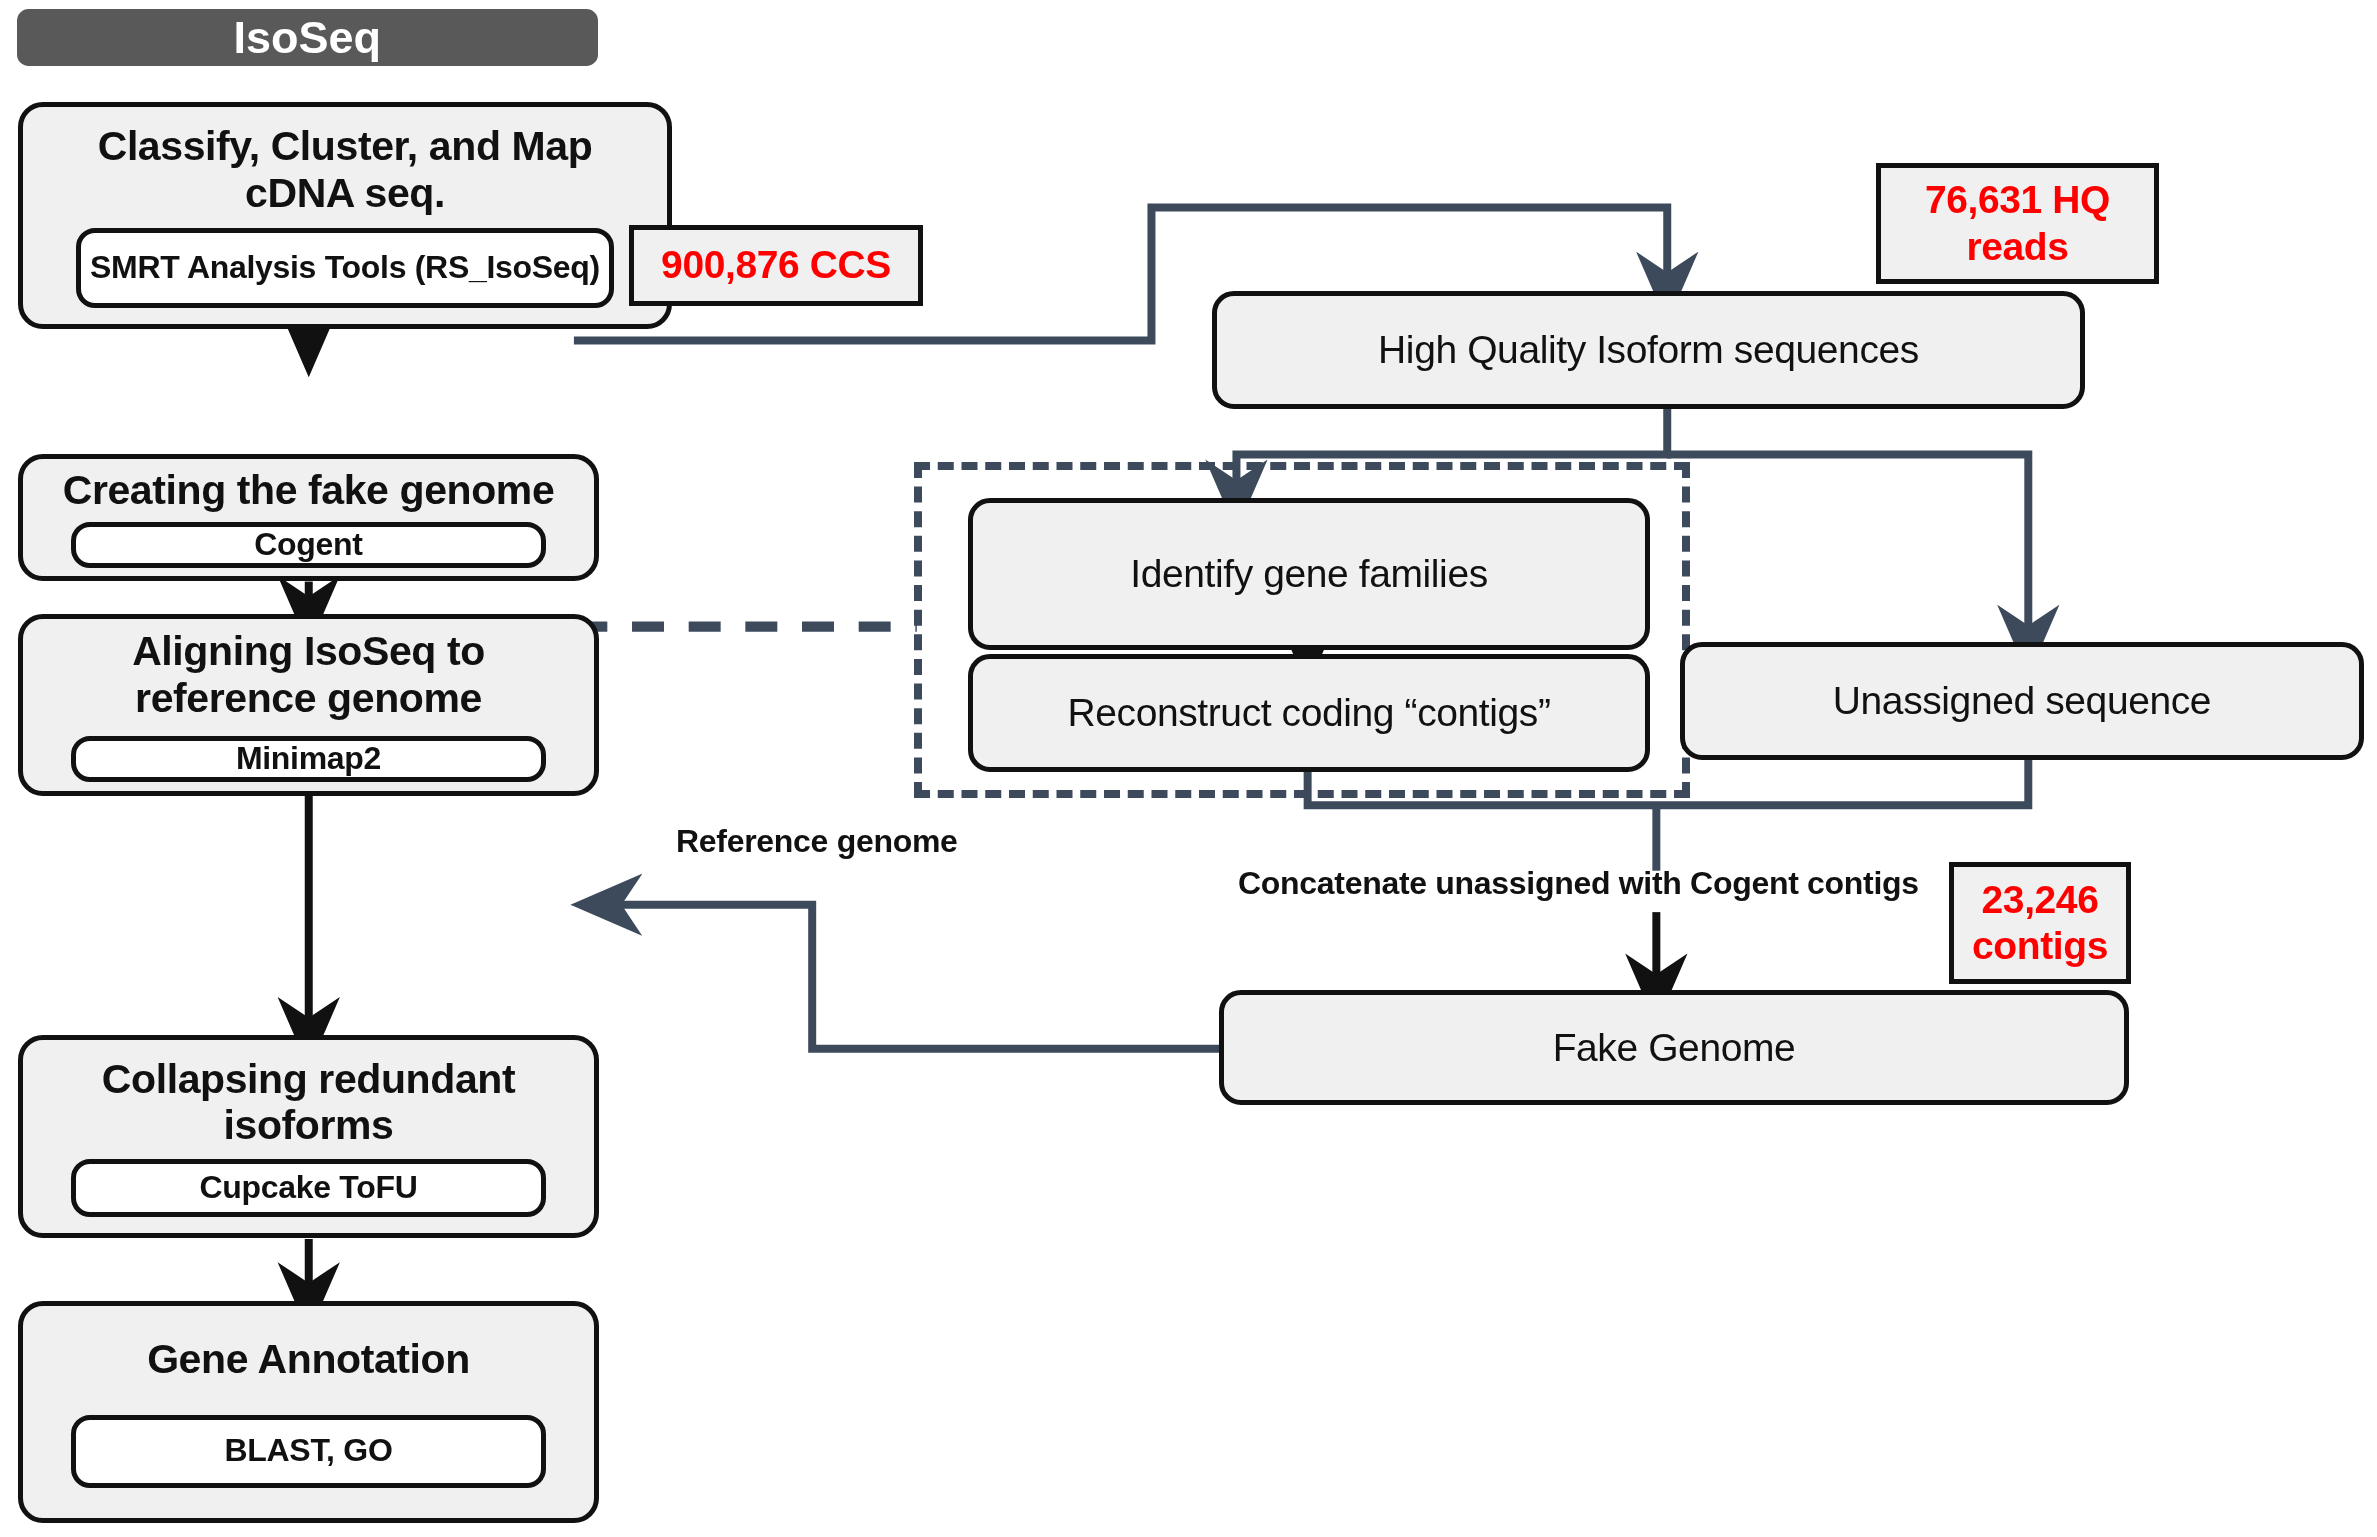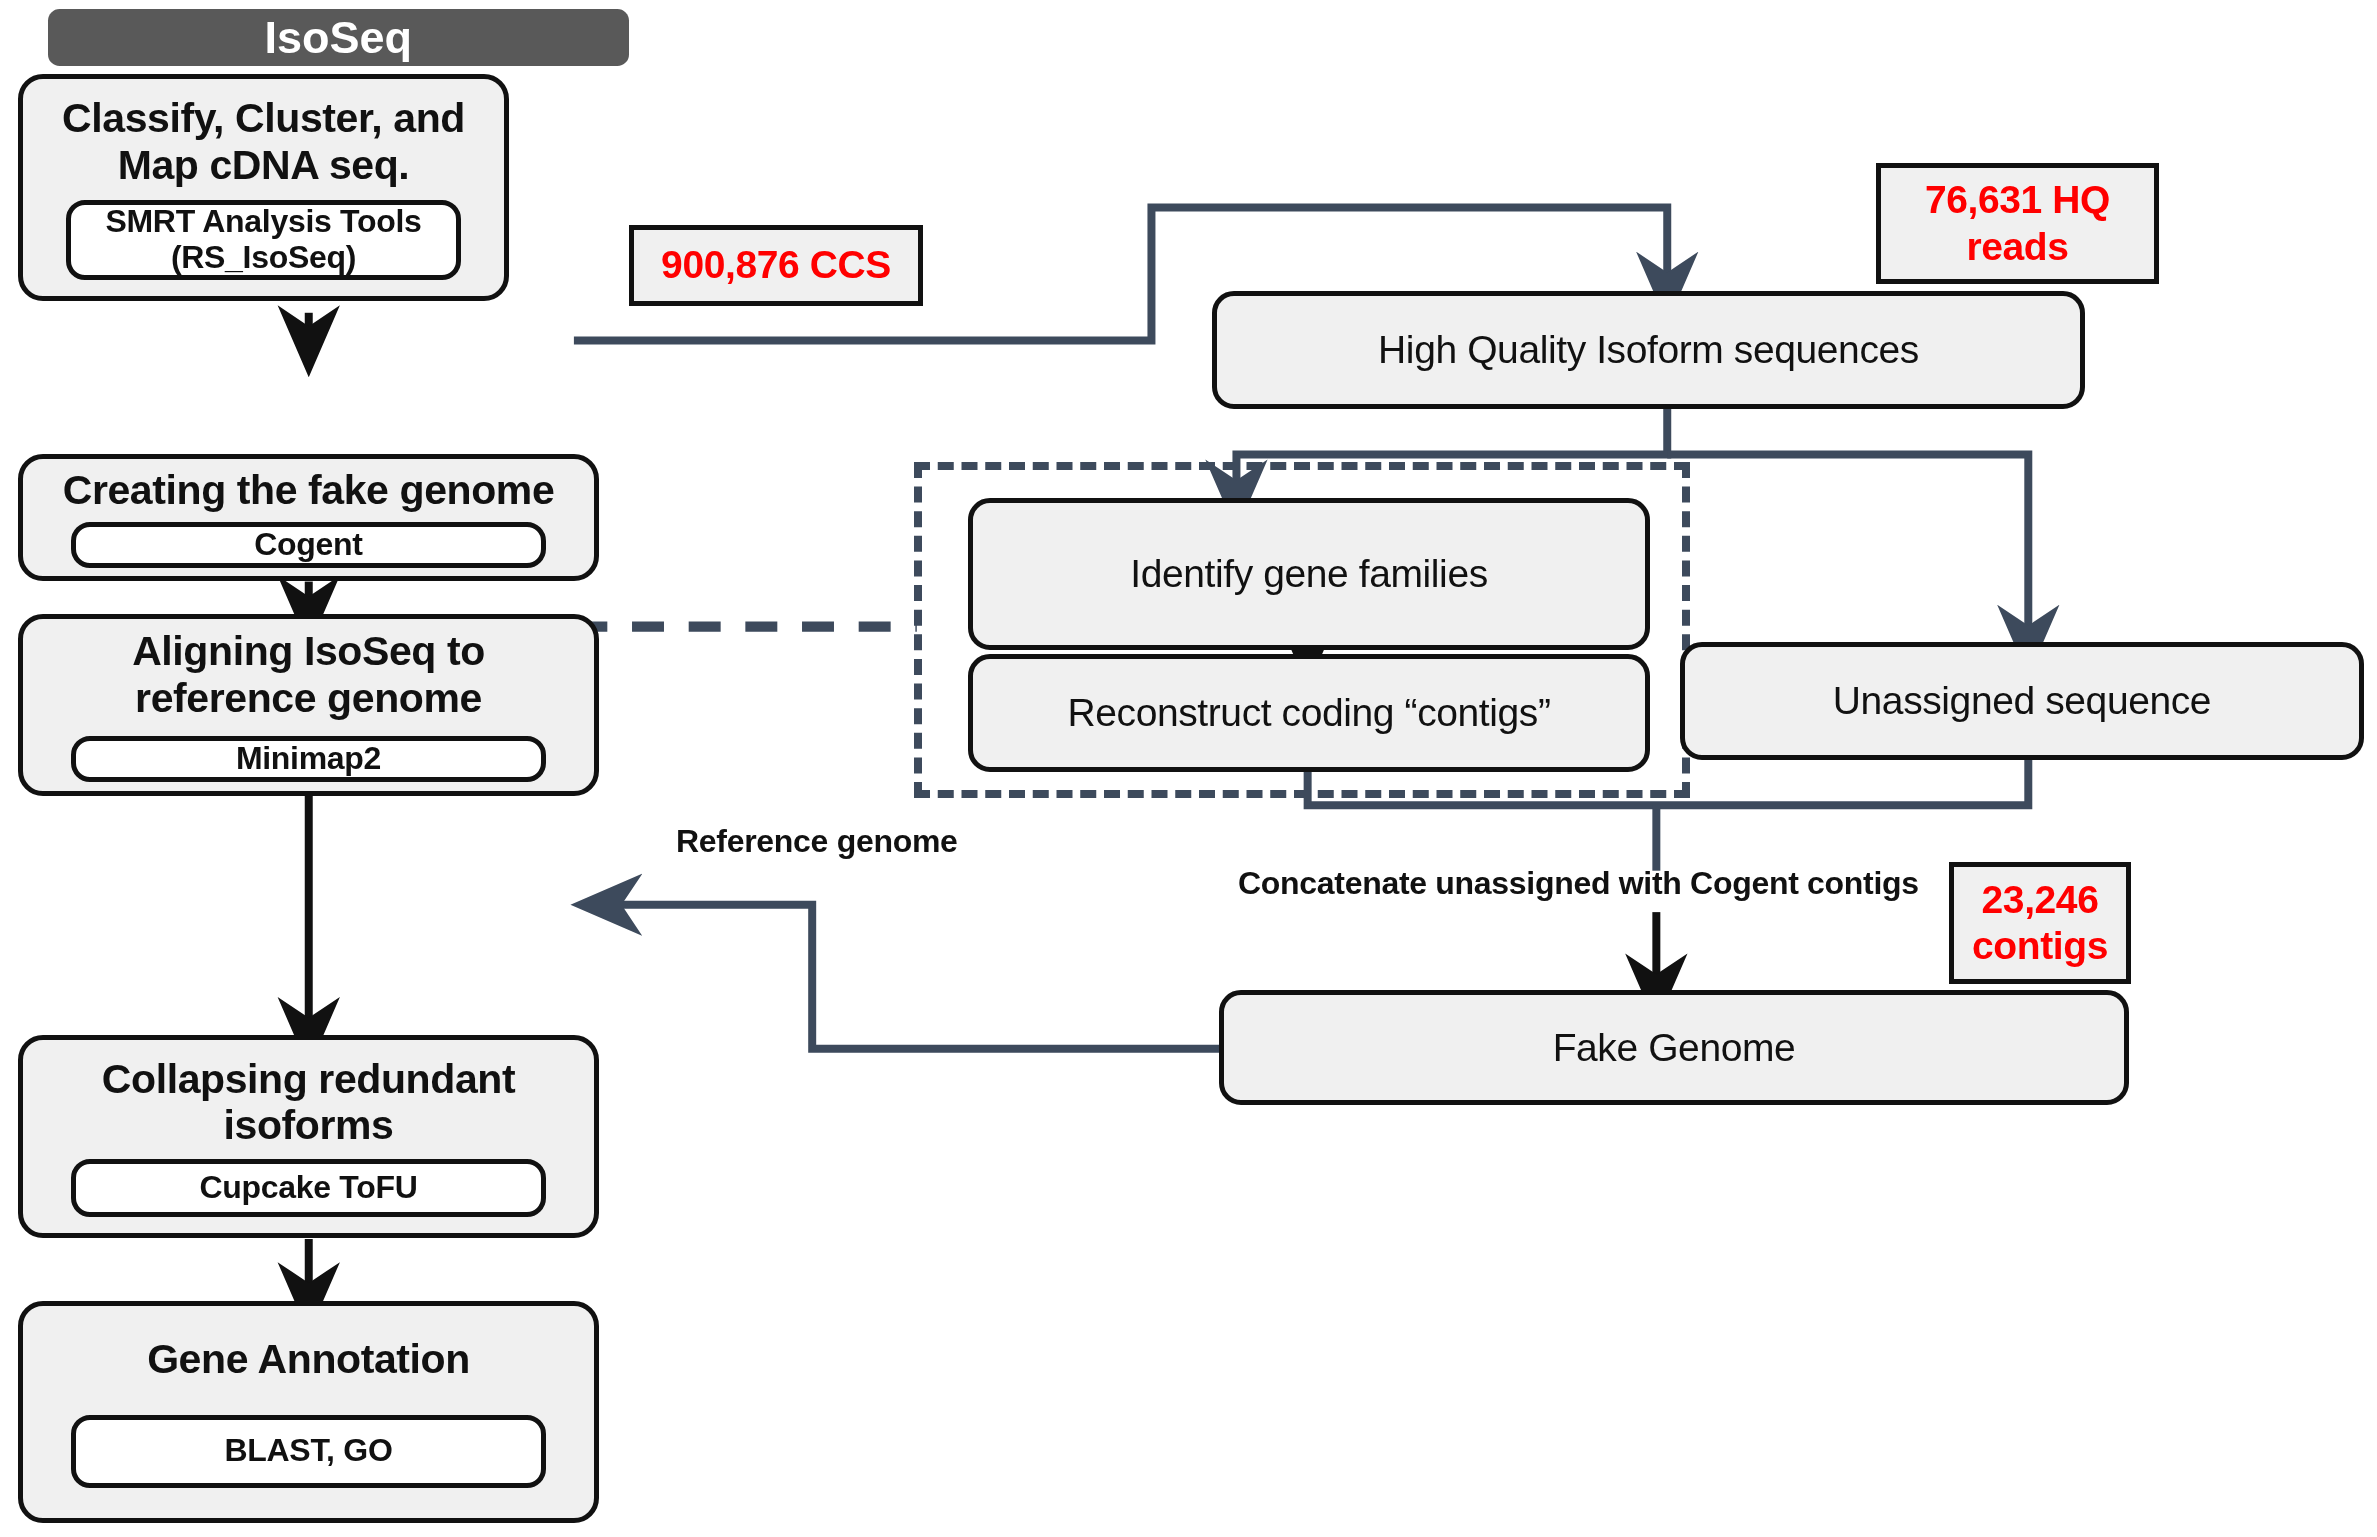--- a/index.html
+++ b/index.html
@@ -65,21 +65,20 @@
     background:#595959;
     border-radius:11.6px;
     display:flex;
     align-items:center;
     justify-content:center;
     color:#ffffff;
     font-size:45px;
     font-weight:bold;
     letter-spacing:0px;
     z-index:4;
-    margin-left:31px;
   }
   
   .flowbox{
     position:absolute;
     box-sizing:border-box;
     background:#f0f0f0;
     border:5.1px solid #111111;
     border-radius:22px;
     display:flex;
     align-items:center;
@@ -179,21 +178,21 @@
       <path d="M792,862 L1262,862"></path>
     </g>
   </svg>
 
   <div class="dashgroup" style="left:914px; top:462px; width:776px; height:336px;"></div>
 
   <div class="header-pill" style="left:16.7px; top:9.4px; width:581px; height:57px;">
     <span>IsoSeq</span>
   </div>
 
-  <div class="node stagecard" style="left:18px; top:74px; width:491px; height:227px;">
+  <div class="node stagecard" style="left:18px; top:102px; width:654px; height:227px;">
     <div class="title">Classify, Cluster, and Map cDNA seq.</div>
     <div class="toolbox" style="height:80px; margin-top:11.6px;">
       <span>SMRT Analysis Tools (RS_IsoSeq)</span>
     </div>
   </div>
 
   <div class="node stagecard" style="left:18px; top:454px; width:581px; height:127px;">
     <div class="title">Creating the fake genome</div>
     <div class="toolbox" style="height:52px; margin-top:8.7px;">
       <span>Cogent</span>

